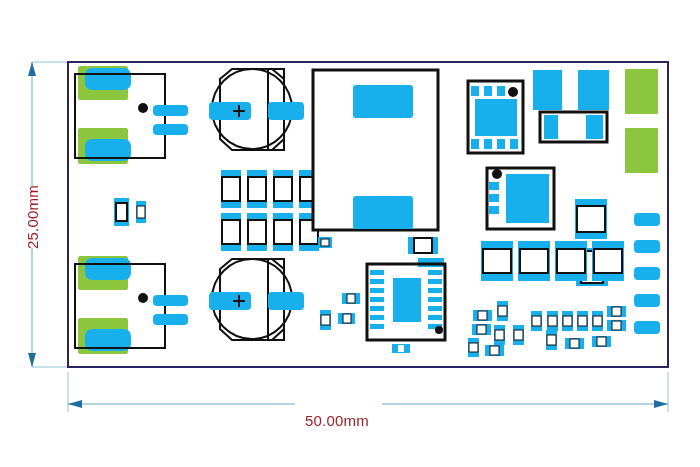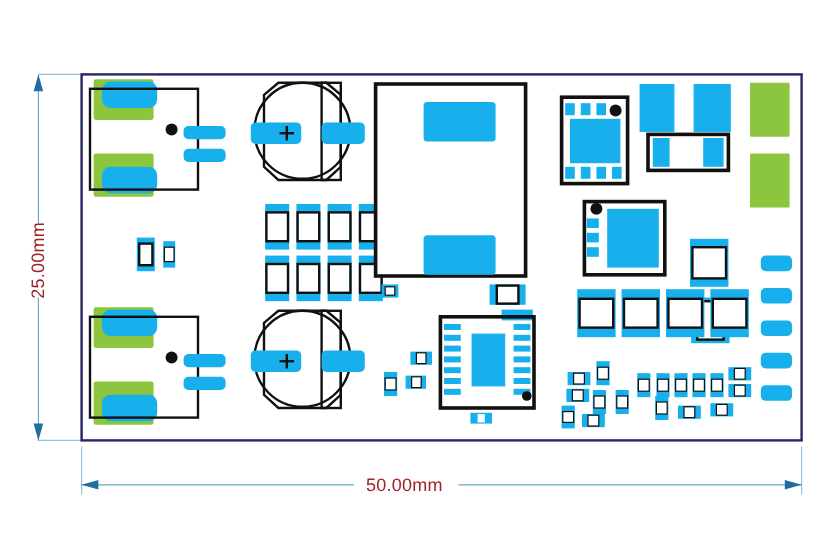--- a/index.html
+++ b/index.html
@@ -27,21 +27,21 @@
   .dim-text {
     position: absolute;
     color: #a02128;
     font-family: "Liberation Sans", sans-serif;
     font-size: 15px;
     letter-spacing: 0.2px;
     white-space: nowrap;
   }
   #dim-width-label {
     left: 337px;
-    top: 396px;
+    top: 412px;
     transform: translateX(-50%);
   }
   #dim-height-label {
     left: 32px;
     top: 217px;
     transform: translate(-50%, -50%) rotate(-90deg);
     transform-origin: center center;
   }
 </style>
 </head>

